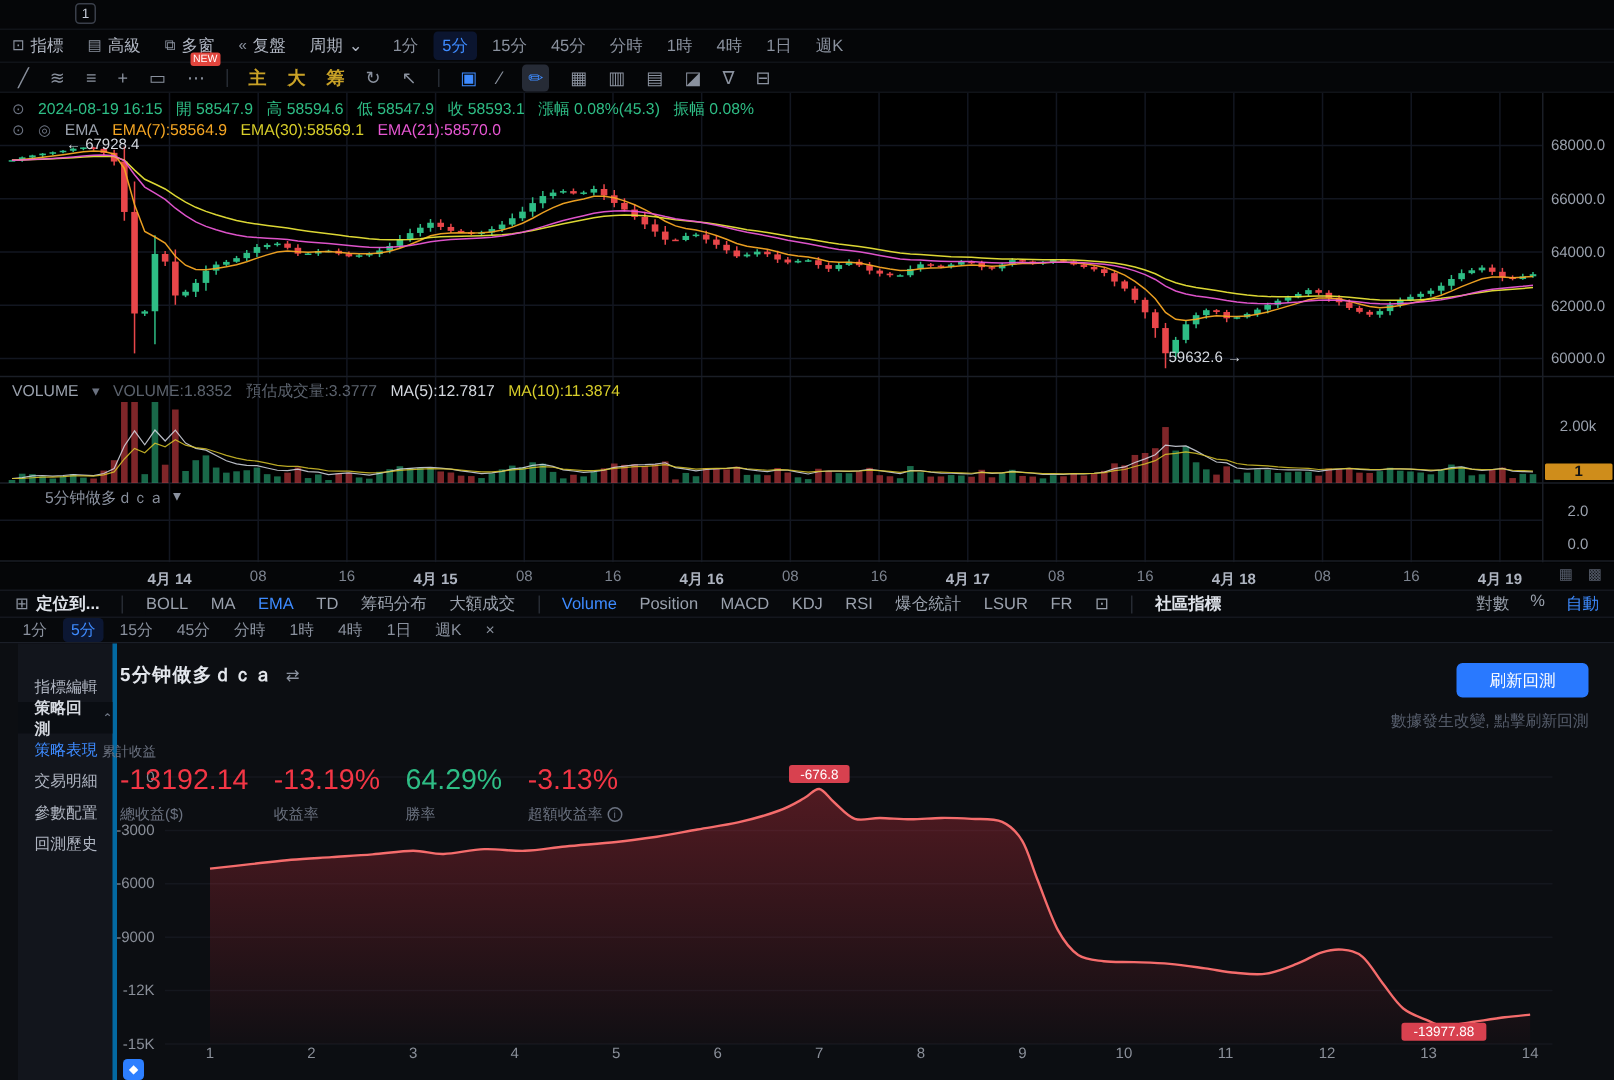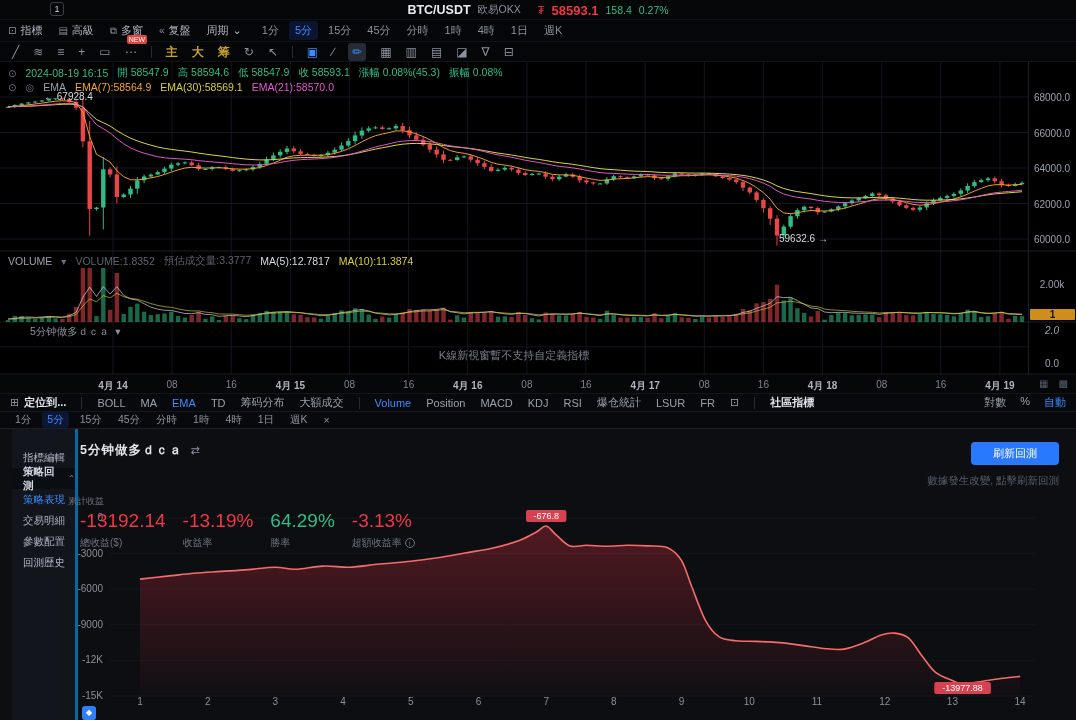--- a/index.html
+++ b/index.html
@@ -96,28 +96,20 @@
   .ylab { position:absolute; left:58px; top:66px; width:46px; text-align:right; font-size:9px; color:#6b7280; z-index:3; }
   .float-icon { position:absolute; left:82px; top:277px; width:14px; height:14px; background:#2d7fff; border-radius:3px; color:#fff; font-size:8px; text-align:center; line-height:14px; z-index:3; }
 </style>
 </head>
 <body>
 
 <div class="app">
 
   <header class="topbar">
     <span class="tab-badge">1</span>
-    <div class="symbol-block">
-      <span class="sym">BTC/USDT</span>
-      <span class="exch">欧易OKX</span>
-      <span class="cur">₮</span>
-      <span class="price">58593.1</span>
-      <span class="chg">158.4</span>
-      <span class="chg">0.27%</span>
-    </div>
   </header>
 
   <div class="tb1">
     <div class="menus">
         <span class="menu">
           <span class="gl">⊡</span>
           <span>指標</span>
         </span>
         <span class="menu">
           <span class="gl">▤</span>
@@ -682,30 +674,29 @@
         <span class="seg dim"><span>預估成交量:3.3777</span></span>
         <span class="seg white"><span>MA(5):12.7817</span></span>
         <span class="seg yellow"><span>MA(10):11.3874</span></span>
       </div>
     <div class="anno hi">← 67928.4</div>
     <div class="anno lo">59632.6 →</div>
     <div class="subpane-label">
       <span>5分钟做多ｄｃａ</span>
       <span>▾</span>
     </div>
-    <div class="subpane-msg">K線新視窗暫不支持自定義指標</div>
     <div class="right-axis" id="right-axis">
         <span class="tick" style="top: 30px;">68000.0</span>
         <span class="tick" style="top: 65.5px;">66000.0</span>
         <span class="tick" style="top: 101px;">64000.0</span>
         <span class="tick" style="top: 136.5px;">62000.0</span>
         <span class="tick" style="top: 172px;">60000.0</span>
         <span class="tick" style="top: 217px;">2.00k</span>
         <span class="otag" style="top: 247px;">1</span>
-        <span class="tick" style="top: 263px; font-style: italic;">2.0</span>
+        <span class="tick" style="top: 274px;">2.0</span>
         <span class="tick" style="top: 296px;">0.0</span>
       </div>
   </div>
 
   <div class="xaxis" id="xaxis">
     <div class="xicons" id="xicons">
         <span>▦</span>
         <span>▩</span>
       </div>
   <span class="xt day" style="left: 113px;">4月 14</span>

